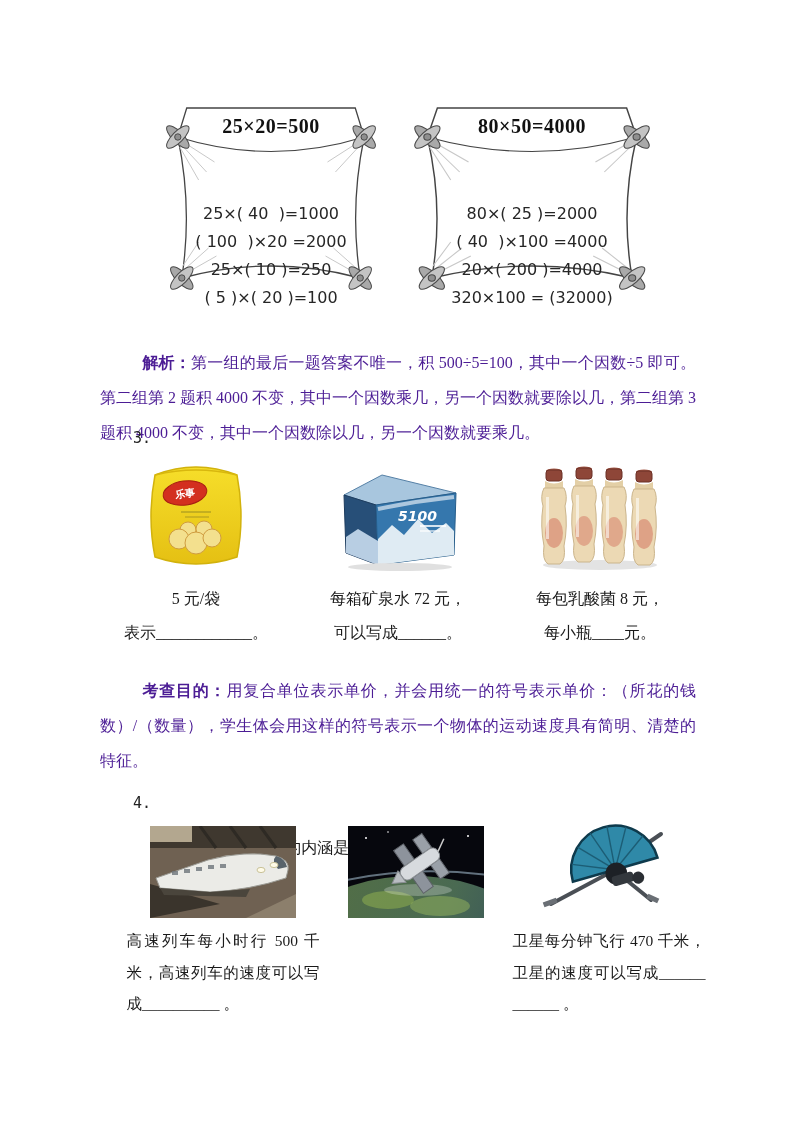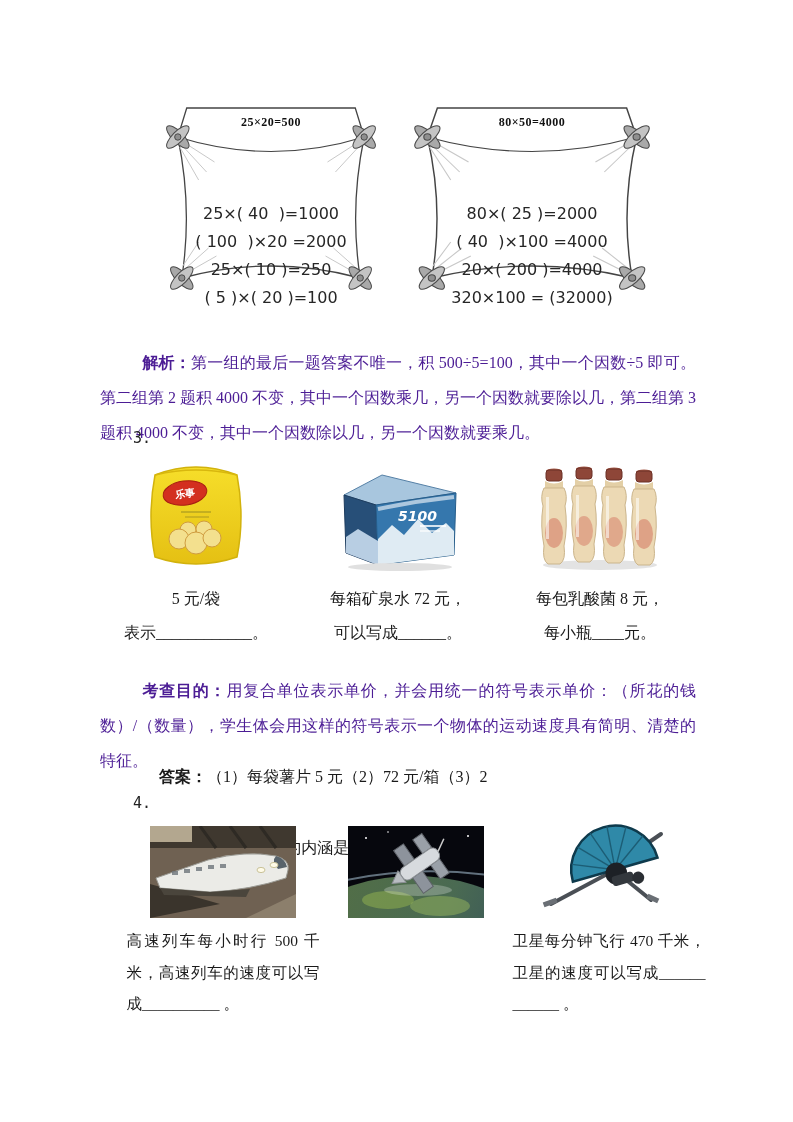--- a/index.html
+++ b/index.html
@@ -8,21 +8,21 @@
     font-family:"Liberation Serif","DejaVu Serif",serif;color:#1a1a1a;
   }
   
   .banner-row{position:absolute;left:157px;top:104px;display:flex;gap:19px;}
   .banner{position:relative;height:208px;}
   .banner-1{width:228px;}
   .banner-2{width:256px;}
   .banner-svg{position:absolute;left:0;top:0;width:100%;height:100%;}
   .banner-title{
     position:absolute;top:11px;left:0;right:0;text-align:center;
-    font-weight:bold;font-size:12px;letter-spacing:.5px;color:#111;
+    font-weight:bold;font-size:20px;letter-spacing:.5px;color:#111;
   }
   .banner-lines{position:absolute;top:49px;left:14px;right:14px;margin-top:47px;}
   .banner-line{
     height:28px;line-height:28px;text-align:center;font-size:16px;
     white-space:pre;color:#262626;font-family:"DejaVu Sans","Liberation Sans",sans-serif;
   }
   
   .para{position:absolute;left:100px;width:596px;font-size:16px;line-height:35px;text-align:justify;color:#4c1d95;}
   .indent{text-indent:2.65em;}
   .lbl{font-weight:bold;}
@@ -209,23 +209,20 @@
         </svg>
       </div>
       <div class="cap1">每包乳酸菌 8 元，</div>
       <div class="cap2">每小瓶____元。</div>
     </div>
   </div>
 
   <p class="para indent" style="top:657px;">
     <span class="lbl">考查目的：</span><span>用复合单位表示单价，并会用统一的符号表示单价：（所花的钱数）/（数量），学生体会用这样的符号表示一个物体的运动速度具有简明、清楚的特征。</span>
   </p>
-  <p class="oneline" style="top:733px;">
-    <span class="lbl">答案：</span><span>（1）每袋薯片 5 元（2）72 元/箱（3）2</span>
-  </p>
   <p class="oneline" style="top:804px;">
     <span class="lbl">解析：</span><span>突出“单价”的内涵是总价÷数量。</span>
   </p>
 
   <div class="itemnum" style="top:794px;">4.</div>
 
   <div class="vehicles">
 
     <div class="vehicle">
       <div class="vimg">

